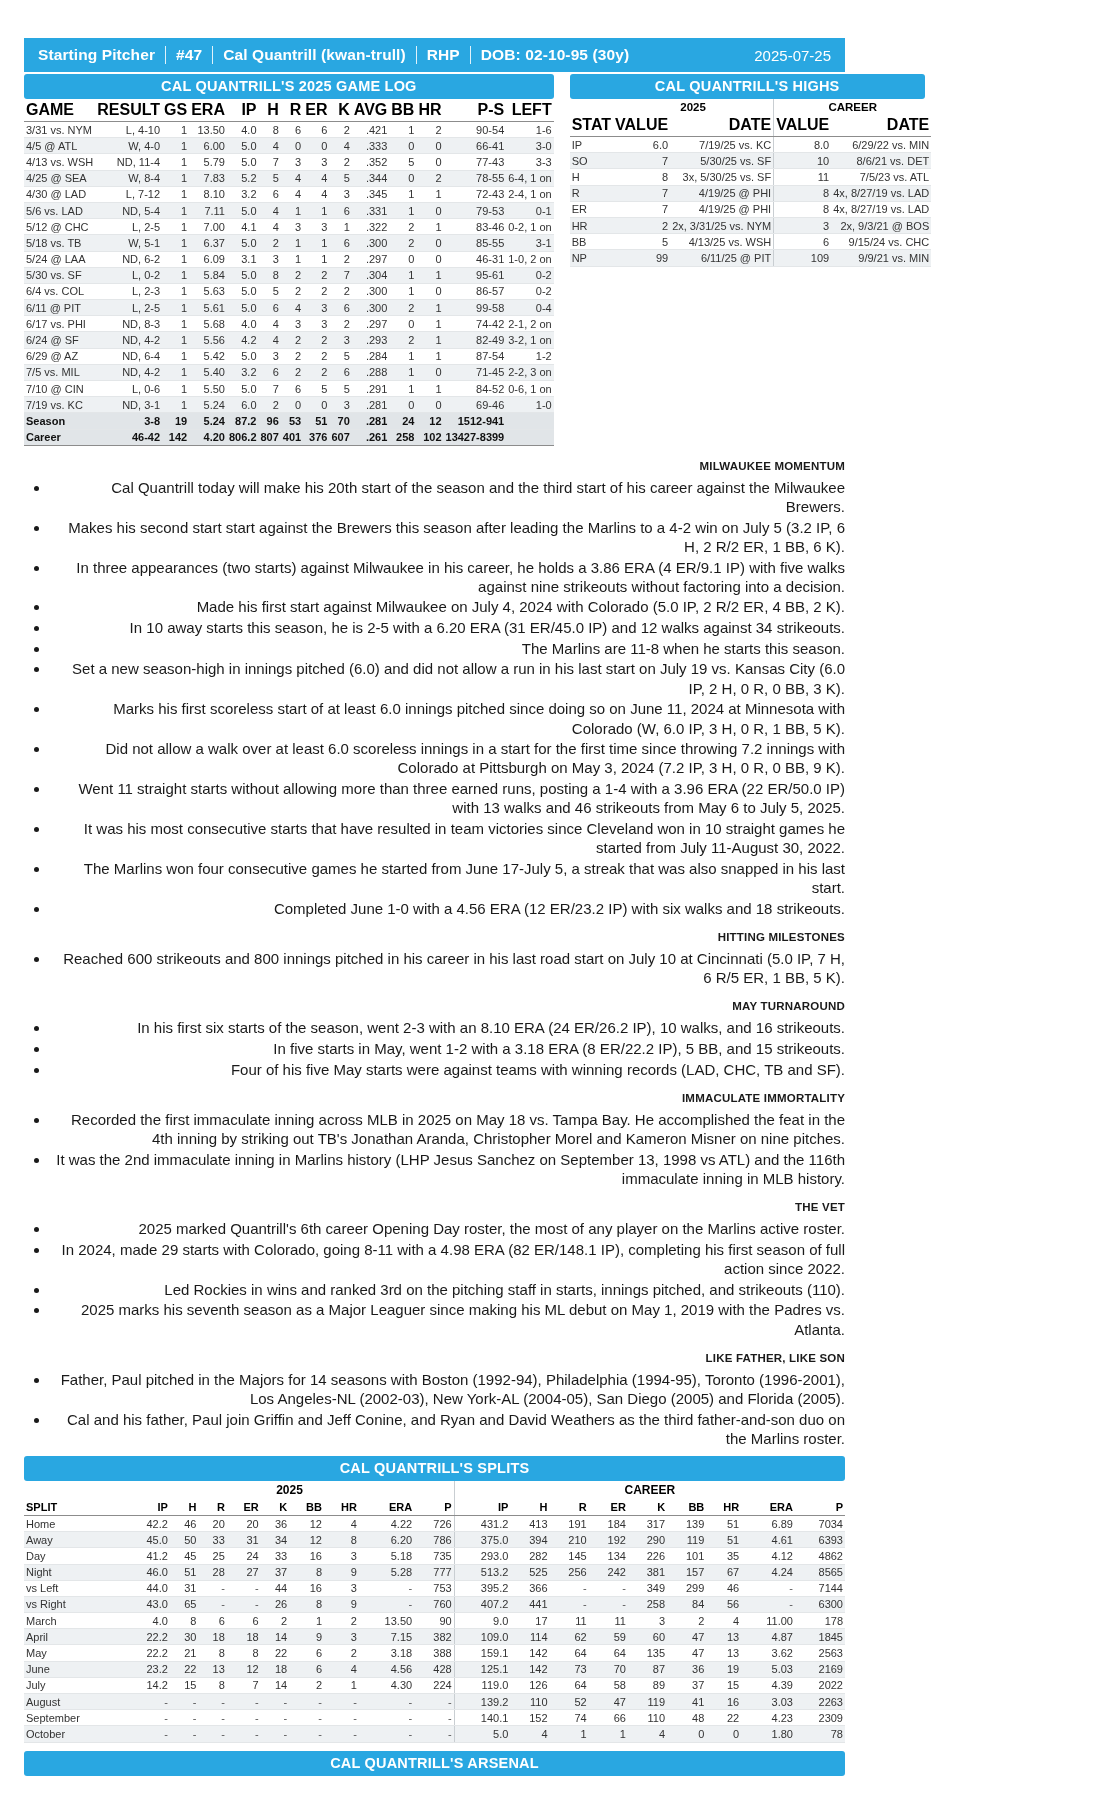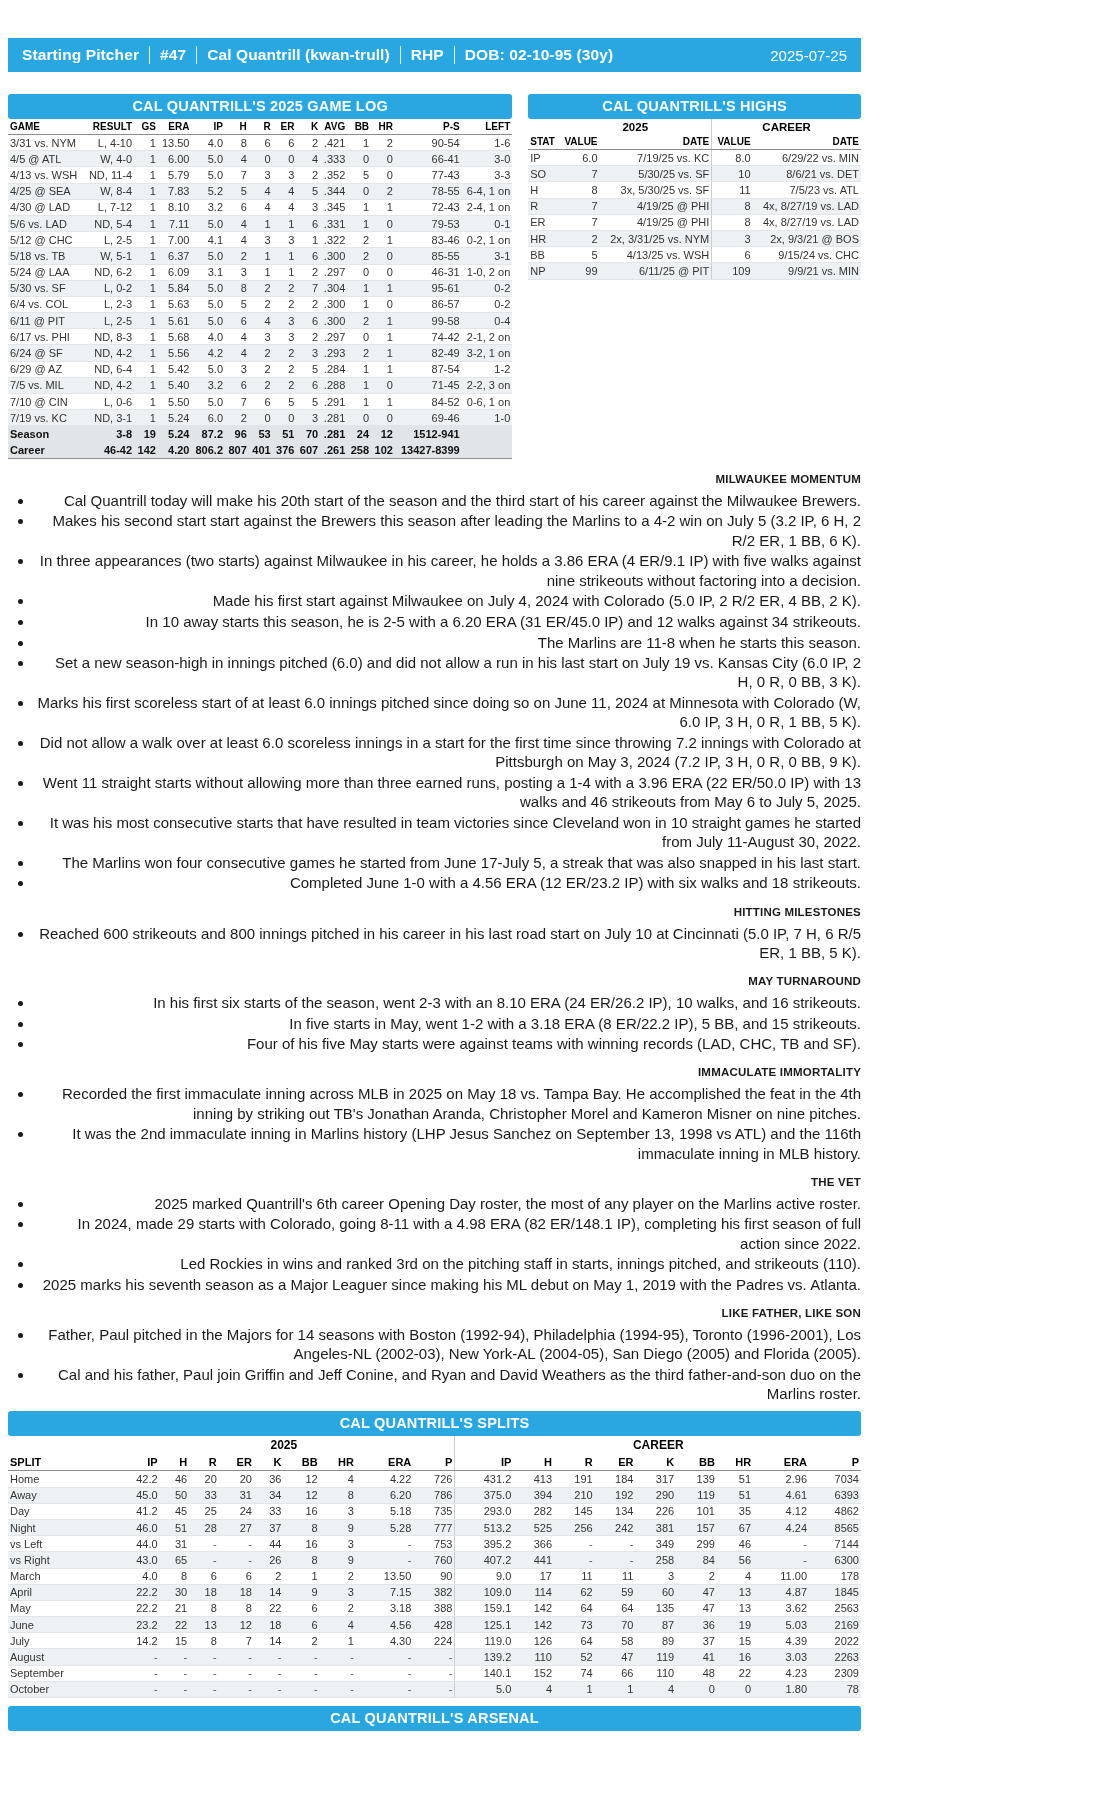--- a/index.html
+++ b/index.html
@@ -5,53 +5,53 @@
   * { box-sizing: border-box; }
   html, body { margin:0; padding:0; }
   body {
     width:1093px; height:1800px;
     background:#ffffff;
     font-family:"Liberation Sans", sans-serif;
     color:#1a1a1a;
     position:relative;
     overflow:hidden;
   }
-  .page { position:absolute; left:0; top:0; width:869px; height:1800px; padding:0 8px; }
+  .page { position:absolute; left:0; top:0; width:869px; height:1800px; padding:0 24px; }
 
   
   .hdr {
     margin-top:38px;
     height:34px;
     background:#29a7e1;
     display:flex; align-items:center;
     padding:0 14px;
     color:#ffffff;
   }
   .hdr-left { display:flex; align-items:center; flex:1; }
   .hdr-left span.seg { font-size:15.5px; font-weight:bold; letter-spacing:0.1px; white-space:nowrap; }
   .hdr-sep { width:1px; height:18px; background:#ffffff; opacity:.85; margin:0 10px; }
   .hdr-date { font-size:15px; font-weight:normal; }
 
   
-  .barline { display:flex; gap:16px; margin-top:22px; }
+  .barline { display:flex; gap:16px; margin-top:2px; }
   .secbar {
     background:#29a7e1; color:#fff;
     text-align:center; font-weight:bold;
     font-size:14.5px; letter-spacing:.2px;
     padding:4px 0 5px;
     border-radius:3px;
   }
   .col-left { width:538px; }
   .col-right { width:355px; }
 
   
   table { border-collapse:collapse; width:100%; }
   .gl, .hi, .sp { font-size:11px; }
   .gl th, .hi th, .sp th {
-    font-weight:bold; font-size:10px; color:#000;
+    font-weight:bold; font-size:16px; color:#000;
     border-bottom:1.4px solid #8c8c8c;
     padding:2px 2px 2px;
     white-space:nowrap;
   }
   .gl td, .hi td, .sp td {
     padding:1.6px 2px;
     white-space:nowrap;
     color:#333;
     border-bottom:1px solid #e3e6e8;
   }
@@ -622,21 +622,21 @@
             <td class="r">4</td>
             <td class="r">4.22</td>
             <td class="r">726</td>
             <td class="r vsep">431.2</td>
             <td class="r">413</td>
             <td class="r">191</td>
             <td class="r">184</td>
             <td class="r">317</td>
             <td class="r">139</td>
             <td class="r">51</td>
-            <td class="r">2.96</td>
+            <td class="r">6.89</td>
             <td class="r">7034</td>
           </tr>
           <tr>
             <td class="l">Away</td>
             <td class="r">45.0</td>
             <td class="r">50</td>
             <td class="r">33</td>
             <td class="r">31</td>
             <td class="r">34</td>
             <td class="r">12</td>

